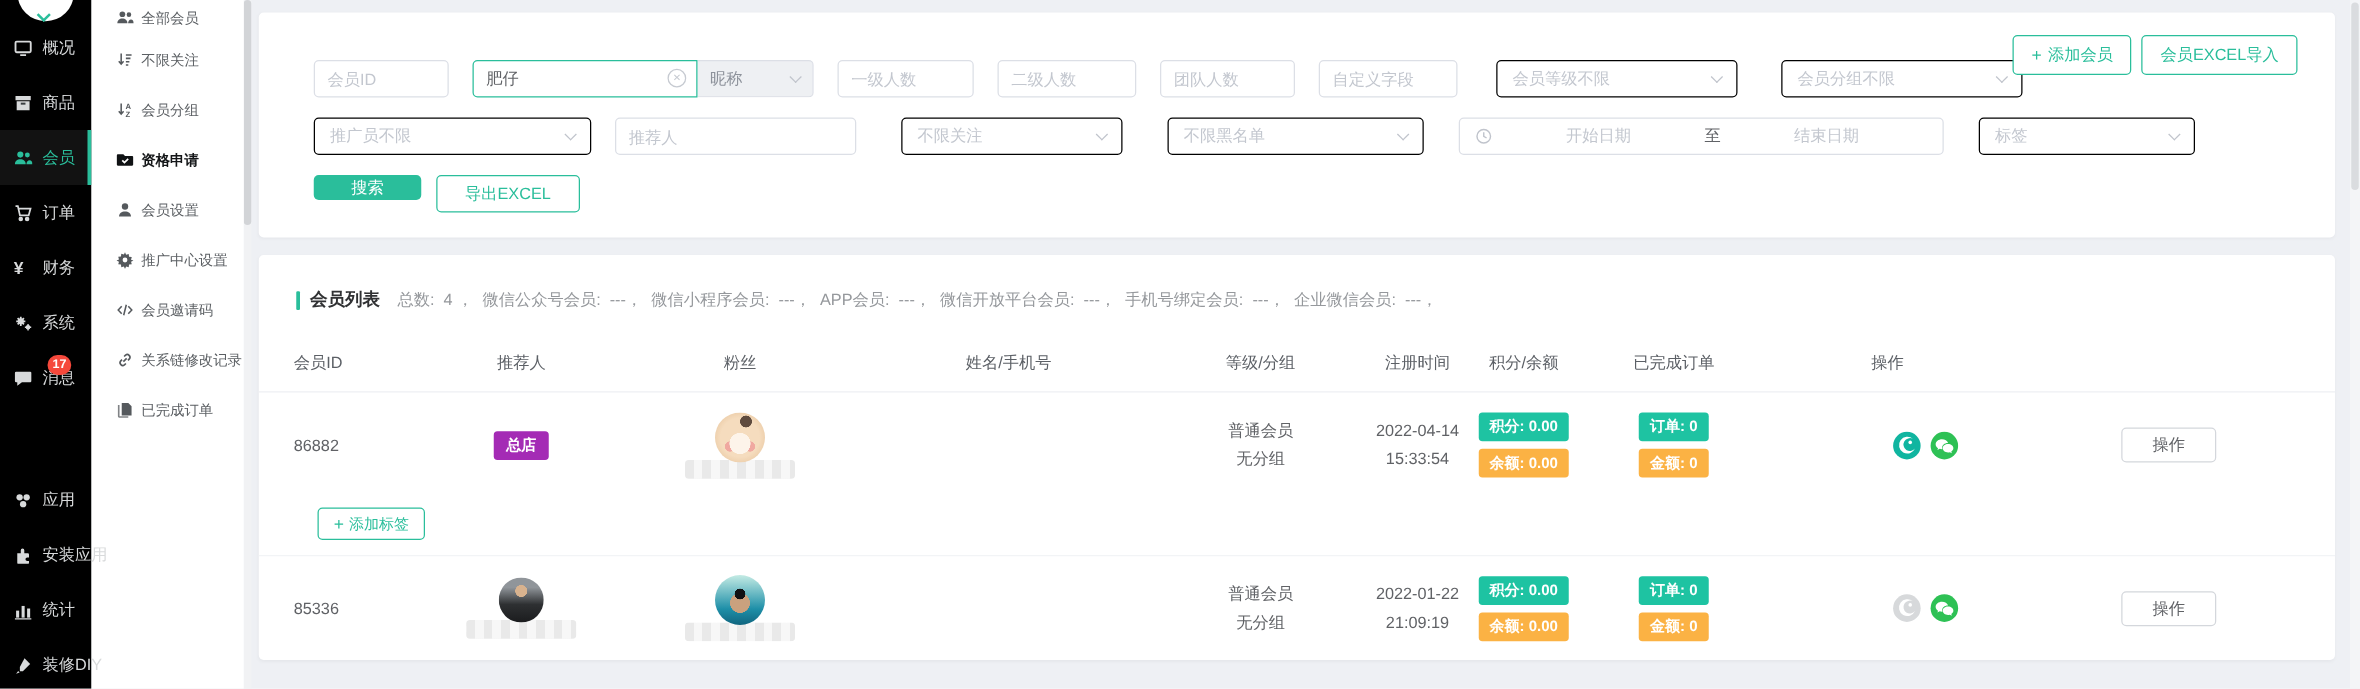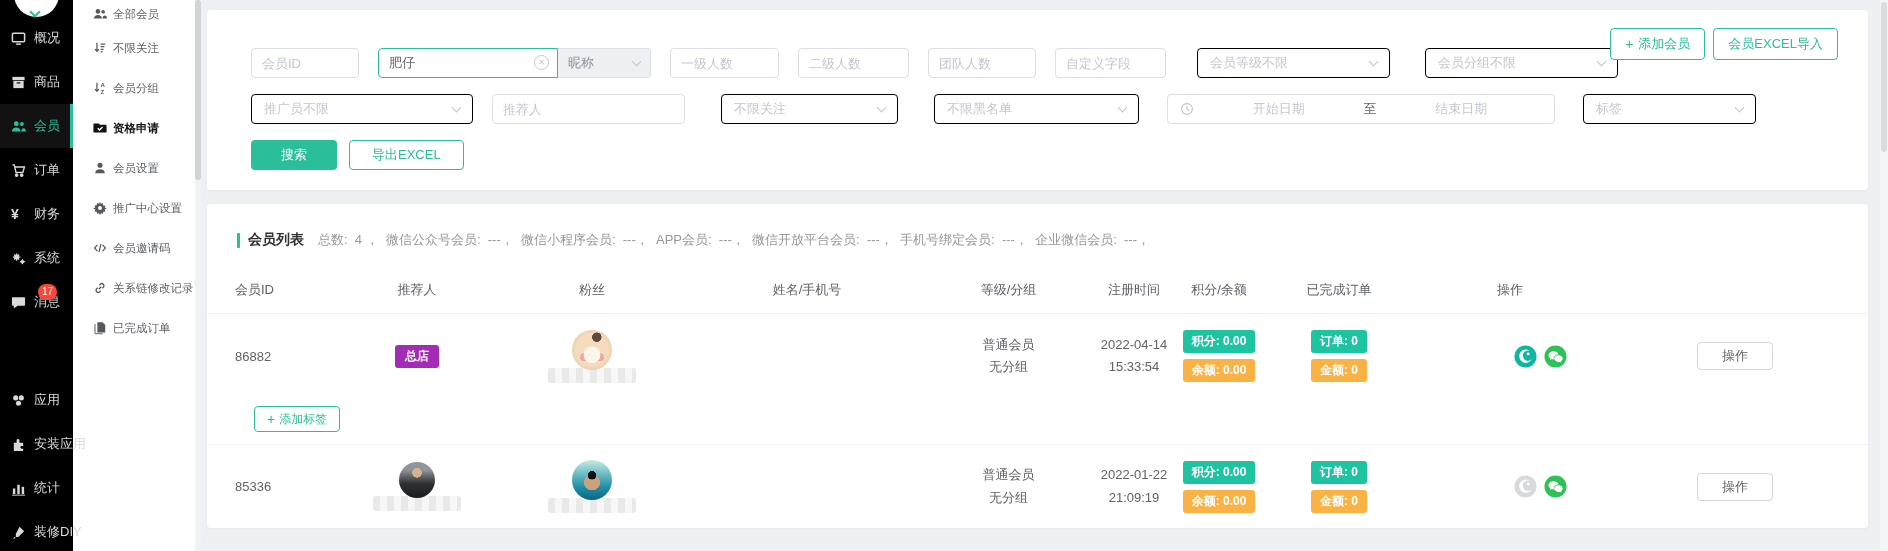--- a/index.html
+++ b/index.html
@@ -9,21 +9,21 @@
 
   
   .nav{width:73px;background:#000000;color:#d8dadb;flex-shrink:0;position:relative;z-index:2}
   .nav-logo{height:16px;position:relative}
   .logo-circle{position:absolute;left:14px;top:-28px;width:45px;height:45px;border-radius:50%;background:#fff}
   .logo-chev{position:absolute;left:31px;top:8px;width:8px;height:8px;border-right:2px solid #2abe9b;border-bottom:2px solid #2abe9b;transform:rotate(45deg)}
   .nav-item{height:44px;display:flex;align-items:center;gap:8px;padding-left:11px;cursor:pointer;position:relative;white-space:nowrap}
   .nav-item .icon{width:15px;height:15px;display:inline-flex;flex-shrink:0}
   .nav-item.active{background:rgba(255,255,255,.07);color:#2abe9b;border-right:3px solid #2abe9b}
   .nav-item.gap{margin-top:54px}
-  .nav-badge{position:absolute;top:4px;left:38px;background:#f5483b;color:#fff;font-size:10px;min-width:15px;height:16px;line-height:16px;border-radius:8px;padding:0 4px;text-align:center;font-weight:400}
+  .nav-badge{position:absolute;top:4px;left:38px;background:#f5483b;color:#fff;font-size:10px;min-width:15px;height:16px;line-height:16px;border-radius:8px;padding:0 4px;text-align:center;font-weight:700}
 
   
   .submenu{width:122px;background:#fff;flex-shrink:0;z-index:1}
   .sub-item{height:40px;display:flex;align-items:center;gap:6px;padding-left:20px;color:#5b5f63;cursor:pointer;font-size:11.5px;white-space:nowrap}
   .sub-item:first-child{height:28px}
   .sub-item .icon{width:14px;height:14px;display:inline-flex;flex-shrink:0;color:#55595d}
   .sub-item.active{color:#141618;font-weight:700}
   .sub-item.active .icon{color:#101214}
 
   .vscroll{width:6px;background:#f1f2f4;flex-shrink:0;position:relative}
@@ -52,21 +52,21 @@
   .kw-group{display:flex;flex-shrink:0}
   .kw-wrap{position:relative;display:inline-flex}
   .kw-input{width:180px;height:30px;border:1px solid #2abe9b;border-radius:4px 0 0 4px;padding:0 30px 0 10px;color:#606266;font-size:13px;font-family:inherit;outline:none}
   .kw-clear{position:absolute;right:9px;top:7px;width:15px;height:15px;border:1px solid #c6cad1;border-radius:50%;color:#c6cad1;font-size:8px;line-height:13px;text-align:center;cursor:pointer}
   .kw-type{width:93px;height:30px;background:#eef0f3;border:1px solid #dcdfe6;border-left:none;border-radius:0 4px 4px 0;display:flex;align-items:center;justify-content:space-between;padding:0 10px;color:#8d929b;cursor:pointer}
   .date-range{width:388px;height:30px;border:1px solid #dcdfe6;border-radius:4px;display:flex;align-items:center;padding:0 12px;color:#c3c7cf;gap:4px;flex-shrink:0}
   .date-range .icon{width:14px;height:14px;display:inline-flex;color:#c0c4cc}
   .date-range .ph{flex:1;text-align:center}
   .date-range .sep{color:#606266}
   .action-row{margin-top:16px;display:flex;gap:12px;padding-left:14px}
-  .btn-solid{height:30px;padding:0 30px;background:#2abe9b;color:#fff;border:none;border-radius:4px;font-size:13px;cursor:pointer;font-family:inherit}
+  .btn-solid{height:20px;padding:0 30px;background:#2abe9b;color:#fff;border:none;border-radius:4px;font-size:13px;cursor:pointer;font-family:inherit}
   .btn-outline.sm{height:30px;padding:0 22px}
 
   
   .panel-list{margin-top:14px;padding:26px 0 0;overflow:hidden}
   .list-head{display:flex;align-items:center;padding:0 30px}
   .stats{margin-left:14px;color:#95989c;font-size:13px;white-space:pre}
   .tgrid{display:grid;grid-template-columns:130px 160px 190px 240px 163px 88px 82px 158px 244px 1fr}
   .thead{margin-top:16px;height:48px;align-items:center;color:#5c6066;border-bottom:1px solid #eef0f4}
   .thead>div{text-align:center}
   .thead>div:first-child{text-align:left;padding-left:28px}

